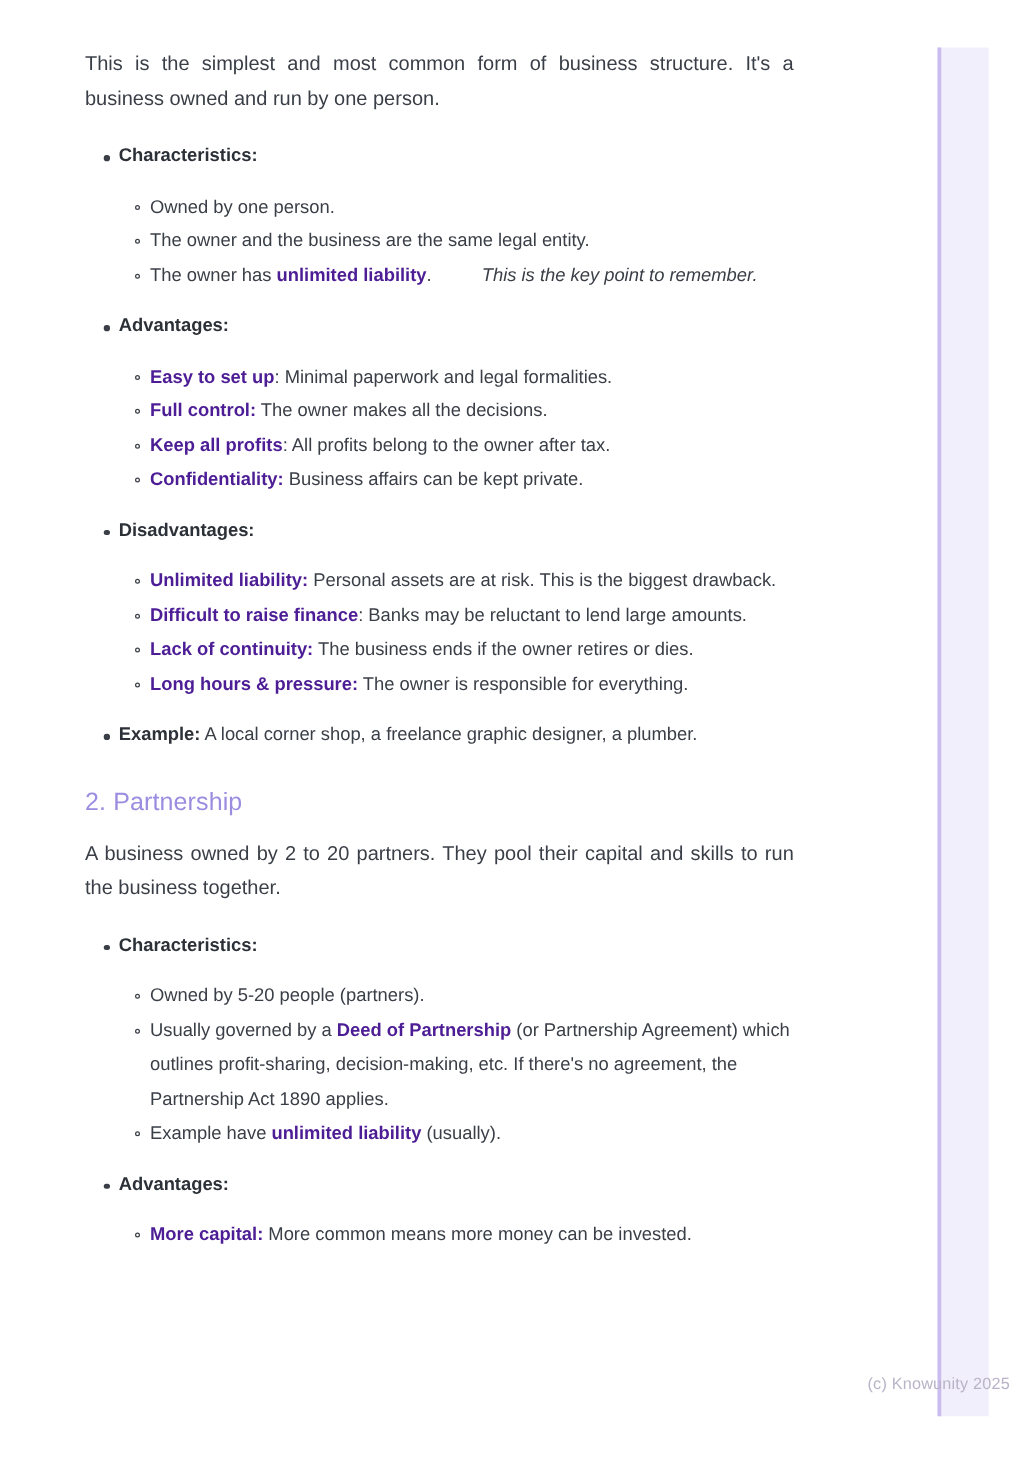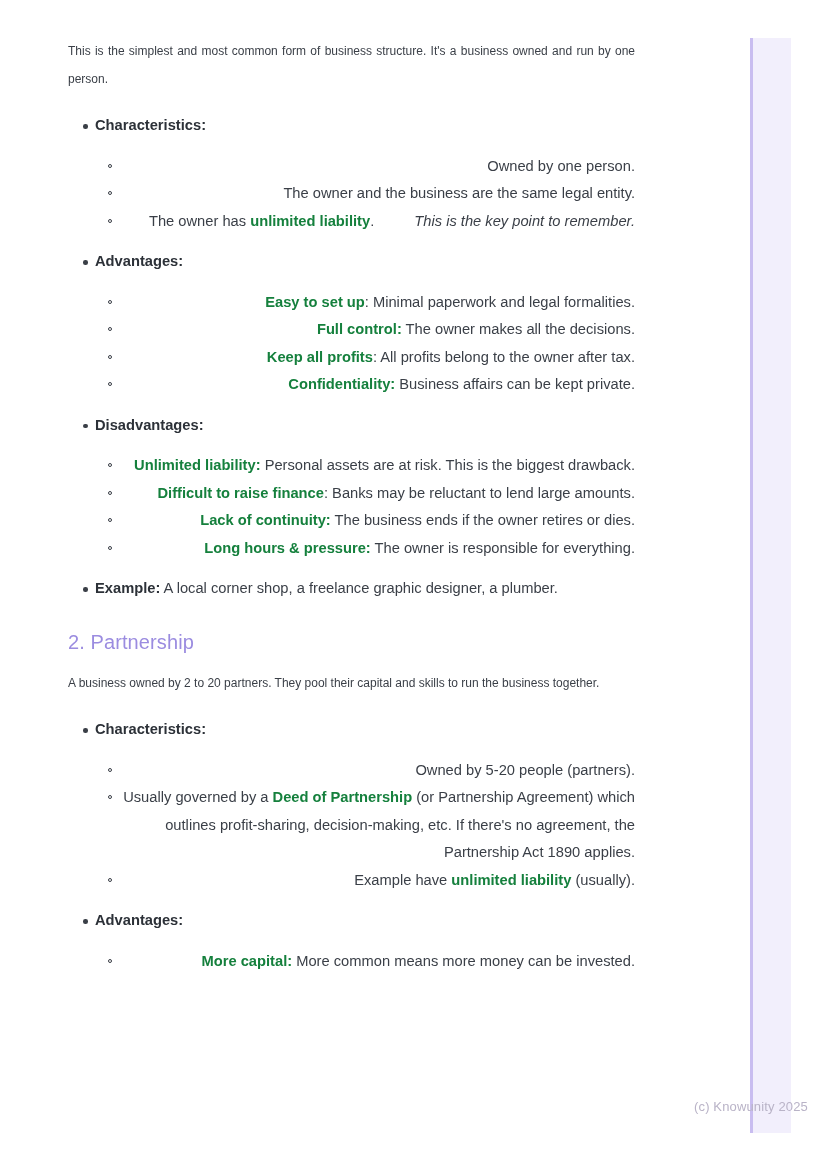--- a/index.html
+++ b/index.html
@@ -31,21 +31,21 @@
   
   .content {
     position: absolute;
     left: 68px;
     top: 38px;
     width: 567px;
   }
 
   p.para {
     margin: 0 0 0 0;
-    font-size: 12px;
+    font-size: 16px;
     line-height: 27.5px;
     text-align: justify;
     color: #3a3f47;
   }
 
   
   h2.section-heading {
     font-size: 20px;
     line-height: 24px;
     font-weight: normal;
@@ -85,34 +85,33 @@
     list-style: none;
     margin: 0;
     padding: 0;
   }
   ul.lvl2 > li.sub-item {
     position: relative;
     padding-left: 52px;
     font-size: 14.7px;
     line-height: 27.5px;
     color: #3a3f47;
-    text-align: right;
   }
   ul.lvl2 > li.sub-item > .ring {
     position: absolute;
     left: 40px;
     top: 11px;
     width: 4px;
     height: 4px;
     border-radius: 50%;
     border: 1.2px solid #3a3f47;
     box-sizing: border-box;
   }
 
-  .b { font-weight: bold; color: #15803d; }
+  .b { font-weight: bold; color: #4c1d95; }
   .i { font-style: italic; margin-left: 36px; }
 
   
   .gap-after-para { height: 19px; }
   .gap-sub-start  { height: 13px; }
   .gap-group      { height: 13px; }
   .gap-before-h2  { height: 27px; }
   .gap-after-h2   { height: 16px; }
 
   

